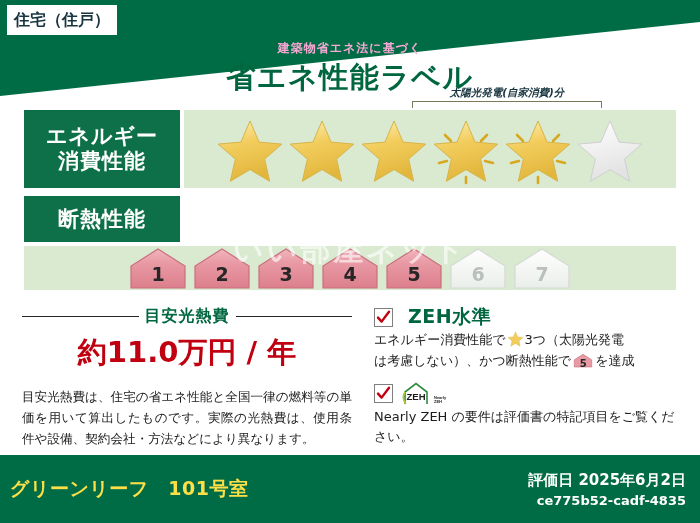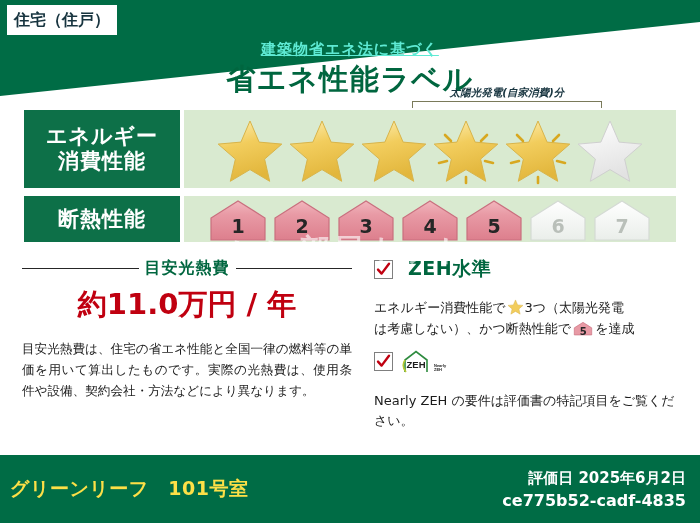--- a/index.html
+++ b/index.html
@@ -44,23 +44,22 @@
     background: #ffffff;
     clip-path: polygon(0 96px, 700px 22px, 700px 455px, 0 455px);
     z-index: 1;
   }
   
   .title-wrap {
     position: absolute; left: 0; top: 40px; width: 700px;
     text-align: center; z-index: 5;
   }
   .title-sub {
-    font-size: 15px; font-weight: bold; color: #5eead4;
+    font-size: 12px; font-weight: bold; color: #f9a8d4;
     letter-spacing: 1px;
-    text-decoration: underline;
   }
   .title-main {
     font-size: 29px; font-weight: bold; color: #00663f;
     letter-spacing: 1.5px; margin-top: 1px;
   }
 
   
   .content {
     position: absolute; left: 22px; top: 108px;
     width: 656px; height: 340px; z-index: 4;
@@ -167,21 +166,21 @@
     position: relative;
   }
   .checkbox svg { position: absolute; left: 1px; top: 1px; }
   .zeh-title {
     font-size: 19px; font-weight: bold; color: #00663f;
     letter-spacing: 0.5px; white-space: nowrap; margin-left: 8px;
   }
   .zeh-title.small { font-size: 17px; }
   .zeh-logo { width: 46px; height: 26px; flex: none; margin-left: 2px; }
   .zeh-desc {
-    margin-top: 16px; font-size: 13px; color: #1c1c1c;
+    margin-top: 0; font-size: 13px; color: #1c1c1c;
     line-height: 1.6;
   }
   .inline-star { vertical-align: -3px; margin: 0 1px; }
   .inline-house { vertical-align: -4px; margin: 0 2px; position: relative; display: inline-block; width: 20px; height: 17px; }
   .inline-house .n {
     position: absolute; left: 0; right: 0; top: 4px; text-align: center;
     font-size: 10px; font-weight: bold; color: #262626;
   }
 
   
@@ -201,21 +200,21 @@
   .bels-en .b3 { color: #3f9b52; }
   .bels-en .b4 { color: #62b35c; }
   .bldg-name {
     margin-left: 10px; color: #fde047; font-size: 19px; font-weight: bold;
     letter-spacing: 0.5px;
   }
   .footer-right {
     margin-left: auto; margin-right: 14px; text-align: right; color: #ffffff;
   }
   .eval-date { font-size: 15px; font-weight: bold; }
-  .eval-id { font-size: 16px; font-weight: bold; margin-top: 3px; }
+  .eval-id { font-size: 13px; font-weight: bold; margin-top: 3px; }
 </style>
 </head>
 <body>
 
 <div id="label">
 
   <div class="white-body"></div>
 
   <div class="tag-housing">
     <span>住宅（住戸）</span>
@@ -306,21 +305,21 @@
                     <stop offset="1" stop-color="#e2e2e2"></stop>
                   </linearGradient>
                 </defs>
             <polygon points="35,4 44.1,25.1 66.8,27.1 49.6,42.1 54.7,64.3 35,52.6 15.3,64.3 20.4,42.1 3.2,27.1 25.9,25.1" fill="url(#gsw)" stroke="#cfcfcf" stroke-width="1"></polygon>
               </svg>
           </div>
         </div>
       </div>
     </div>
 
-    <div class="perf-row row-insul" style="margin-top:4px;">
+    <div class="perf-row row-insul" style="margin-top:4px;flex-direction:column;">
       <div class="perf-label">
         <span>断熱性能</span>
       </div>
       <div class="perf-panel">
         <div class="houses">
           <div class="house-cell on">
             <svg viewBox="0 0 62 44">
                 <defs>
                   <linearGradient id="hp" x1="0" y1="0" x2="0" y2="1">
                     <stop offset="0" stop-color="#f2b6bd"></stop>

